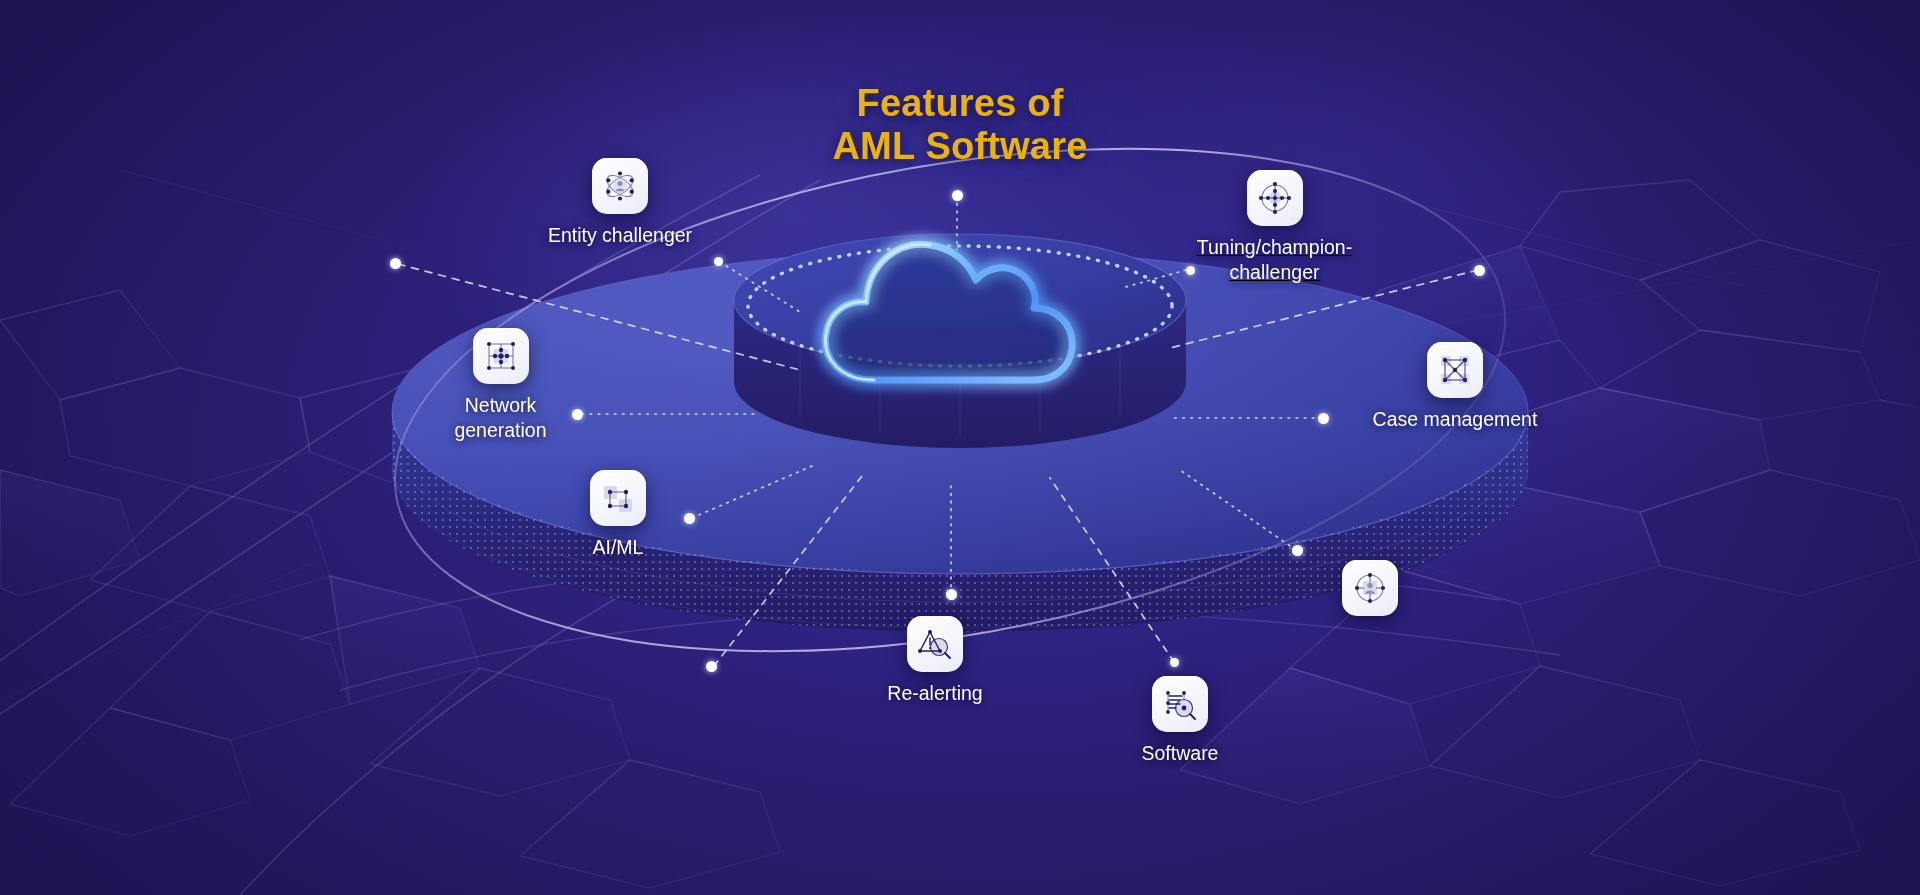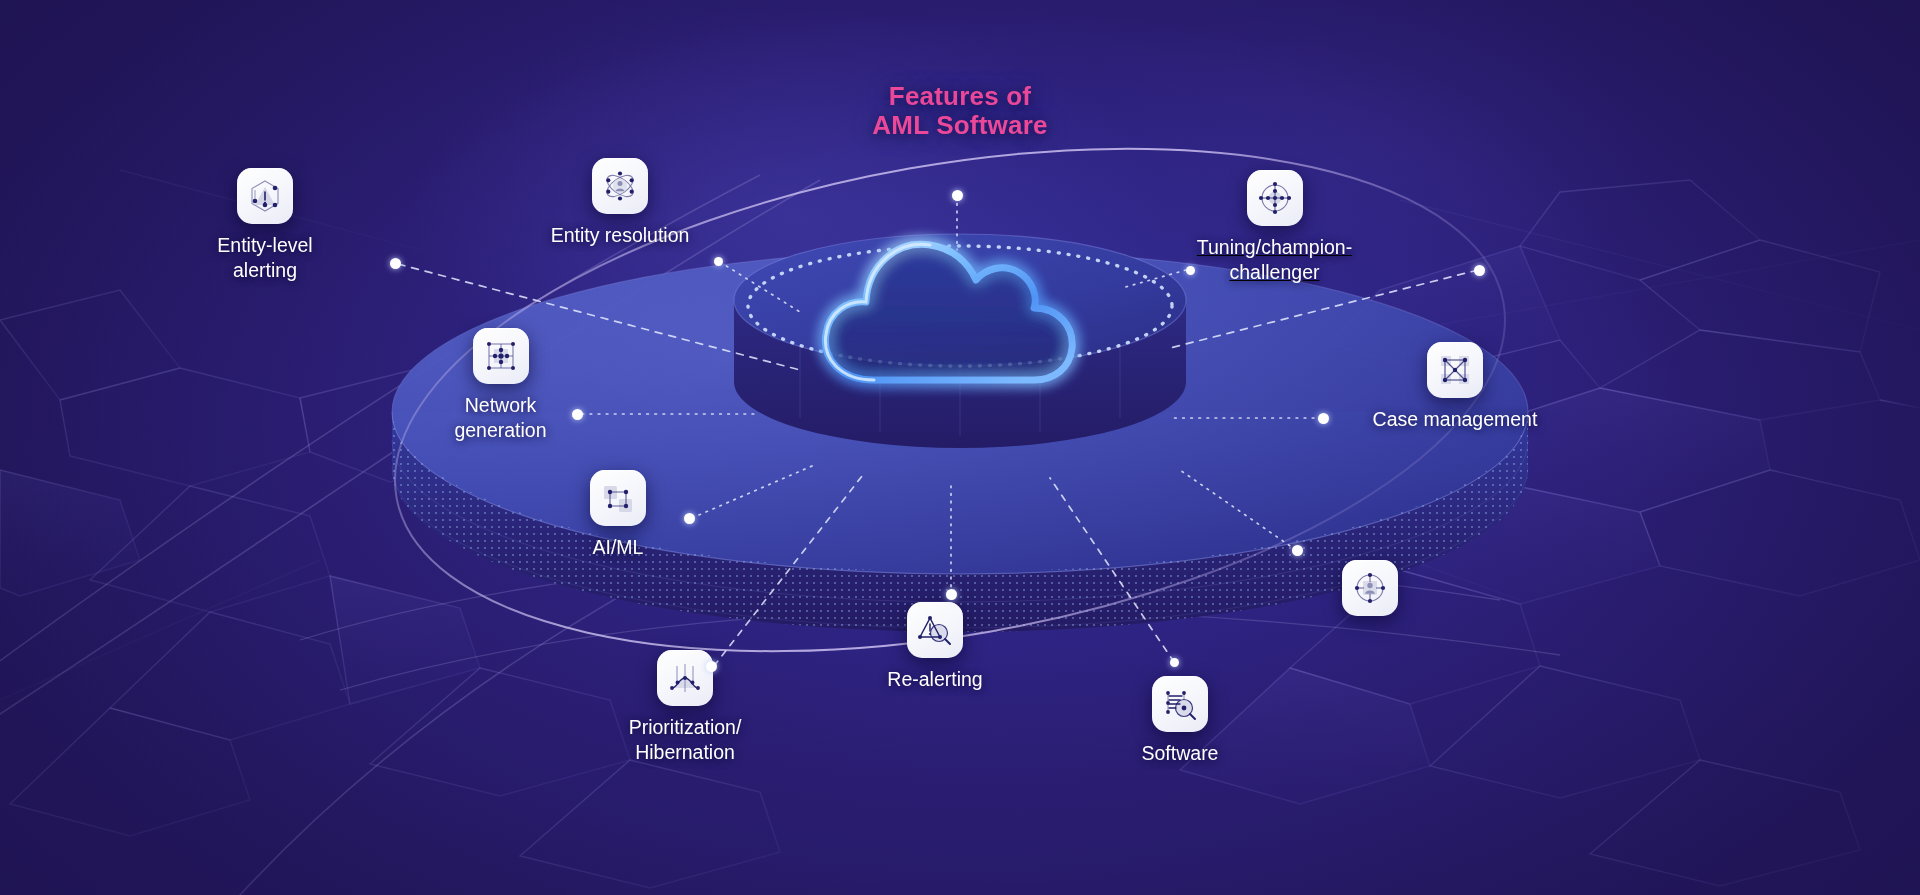--- a/index.html
+++ b/index.html
@@ -24,21 +24,21 @@
   }
   .bg-glow{
     background:
       radial-gradient(ellipse 540px 300px at 41% 24%, rgba(86,78,190,.30) 0%, rgba(86,78,190,0) 70%),
       radial-gradient(ellipse 420px 240px at 70% 18%, rgba(60,50,150,.28) 0%, rgba(60,50,150,0) 72%);
   }
 
   
   .title{
     position:absolute;left:0;right:0;top:82px;text-align:center;
-    color:#ec4899;font-size:26px;font-weight:bold;line-height:1.12;
+    color:#eab308;font-size:38px;font-weight:bold;line-height:1.12;
     letter-spacing:.2px;
     text-shadow:0 2px 14px rgba(10,5,45,.85),0 0 28px rgba(120,140,255,.30);
     z-index:40;pointer-events:none;
   }
   .title span{display:block;}
 
   
   .node{position:absolute;z-index:35;}
   .chip{
     width:56px;height:56px;border-radius:15px;
@@ -279,57 +279,40 @@
   <div class="dot" style="left:572px;top:409px;"></div>
   <div class="dot" style="left:684px;top:513px;"></div>
   <div class="dot" style="left:706px;top:661px;"></div>
   <div class="dot" style="left:946px;top:589px;"></div>
   <div class="dot sm" style="left:1170px;top:658px;"></div>
   <div class="dot" style="left:1292px;top:545px;"></div>
   <div class="dot" style="left:1318px;top:413px;"></div>
   <div class="dot sm" style="left:1186px;top:266px;"></div>
   <div class="dot" style="left:1474px;top:265px;"></div>
 
-  <div class="node" style="left:170px;top:168px;width:190px;">
-    <div class="chip">
-      <svg width="40" height="40" viewBox="0 0 40 40">
-        <polygon points="20,5 33,12.5 33,27.5 20,35 7,27.5 7,12.5" fill="none" stroke="#3a3780" stroke-width="1.1" stroke-opacity="0.55"></polygon>
-        <polygon points="20,11 30,29 10,29" fill="#c9cbe0" fill-opacity="0.75"></polygon>
-        <line x1="20" y1="16" x2="20" y2="24" stroke="#22206a" stroke-width="1.6" stroke-linecap="round"></line>
-        <circle cx="20" cy="27" r="1.2" fill="#22206a"></circle>
-        <circle cx="30" cy="12" r="2.3" fill="#22206a"></circle>
-        <circle cx="10" cy="25" r="2.3" fill="#22206a"></circle>
-        <circle cx="30" cy="29" r="2.3" fill="#22206a"></circle>
-        <circle cx="20" cy="29" r="2.3" fill="#22206a"></circle>
-        <line x1="10" y1="25" x2="10" y2="14" stroke="#3a3780" stroke-width="1" stroke-opacity="0.5"></line>
-      </svg>
-    </div>
-    <div class="lbl">Entity-level
-alerting</div>
-  </div>
 
   <div class="node" style="left:530px;top:158px;width:180px;">
     <div class="chip">
       <svg width="40" height="40" viewBox="0 0 40 40">
         <g stroke="#5c5a93" stroke-width="1.1" fill="none" stroke-opacity="0.75">
           <ellipse cx="20" cy="20" rx="15" ry="7.5" transform="rotate(35 20 20)"></ellipse>
           <ellipse cx="20" cy="20" rx="15" ry="7.5" transform="rotate(-35 20 20)"></ellipse>
         </g>
         <circle cx="20" cy="20" r="7.2" fill="#dfe1ee"></circle>
         <circle cx="20" cy="17.6" r="2.5" fill="#8c8fb3"></circle>
         <path d="M15.4 25.2 A 5 4.6 0 0 1 24.6 25.2 Z" fill="#8c8fb3"></path>
         <circle cx="20" cy="7.5" r="2.1" fill="#22206a"></circle>
         <circle cx="20" cy="32.5" r="2.1" fill="#22206a"></circle>
         <circle cx="8.3" cy="14.3" r="2.1" fill="#22206a"></circle>
         <circle cx="31.7" cy="25.7" r="2.1" fill="#22206a"></circle>
         <circle cx="8.3" cy="25.7" r="2.1" fill="#22206a"></circle>
         <circle cx="31.7" cy="14.3" r="2.1" fill="#22206a"></circle>
       </svg>
     </div>
-    <div class="lbl">Entity resolution</div>
+    <div class="lbl">Entity challenger</div>
   </div>
 
   <div class="node" style="left:413px;top:328px;width:175px;">
     <div class="chip">
       <svg width="40" height="40" viewBox="0 0 40 40">
         <rect x="13" y="13" width="14" height="14" fill="#d3d5e6" fill-opacity="0.85"></rect>
         <g stroke="#4a4890" stroke-width="1.1" stroke-opacity="0.7">
           <rect x="8" y="8" width="24" height="24" fill="none"></rect>
           <line x1="8" y1="20" x2="32" y2="20"></line>
           <line x1="20" y1="8" x2="20" y2="32"></line>
@@ -363,44 +346,22 @@
           <circle cx="12" cy="14" r="2.2"></circle>
           <circle cx="28" cy="14" r="2.2"></circle>
           <circle cx="12" cy="28" r="2.2"></circle>
           <circle cx="28" cy="28" r="2.2"></circle>
         </g>
       </svg>
     </div>
     <div class="lbl">AI/ML</div>
   </div>
 
-  <div class="node" style="left:580px;top:650px;width:210px;">
-    <div class="chip">
-      <svg width="40" height="40" viewBox="0 0 40 40">
-        <path d="M7 30 C 12 30, 14 20, 20 20 C 26 20, 28 30, 33 30 Z" fill="#d3d5e6" fill-opacity="0.85"></path>
-        <g stroke="#6c6aa5" stroke-width="0.95" stroke-opacity="0.8">
-          <line x1="12" y1="8" x2="12" y2="25"></line>
-          <line x1="20" y1="6" x2="20" y2="34"></line>
-          <line x1="28" y1="8" x2="28" y2="25"></line>
-        </g>
-        <path d="M7 30 C 12 30, 14 20, 20 20 C 26 20, 28 30, 33 30" fill="none" stroke="#22206a" stroke-width="1.5" stroke-linecap="round"></path>
-        <g fill="#22206a">
-          <circle cx="7" cy="30" r="1.9"></circle>
-          <circle cx="12.5" cy="24.5" r="1.9"></circle>
-          <circle cx="20" cy="20" r="2.1"></circle>
-          <circle cx="27.5" cy="24.5" r="1.9"></circle>
-          <circle cx="33" cy="30" r="1.9"></circle>
-        </g>
-      </svg>
-    </div>
-    <div class="lbl">Prioritization/
-Hibernation</div>
-  </div>
-
-  <div class="node" style="left:840px;top:602px;width:190px;">
+
+  <div class="node" style="left:840px;top:616px;width:190px;">
     <div class="chip">
       <svg width="40" height="40" viewBox="0 0 40 40">
         <circle cx="24" cy="23" r="8.5" fill="#d3d5e6" fill-opacity="0.85" stroke="#3a3880" stroke-width="1.2"></circle>
         <line x1="30" y1="29" x2="35" y2="34" stroke="#22206a" stroke-width="2" stroke-linecap="round"></line>
         <path d="M15 8 L25 27 L5 27 Z" fill="none" stroke="#22206a" stroke-width="1.5" stroke-linejoin="round"></path>
         <line x1="15" y1="14" x2="15" y2="21" stroke="#22206a" stroke-width="1.5" stroke-linecap="round"></line>
         <circle cx="15" cy="24" r="1.1" fill="#22206a"></circle>
         <g fill="#22206a">
           <circle cx="15" cy="8" r="2"></circle>
           <circle cx="5" cy="27" r="2"></circle>

